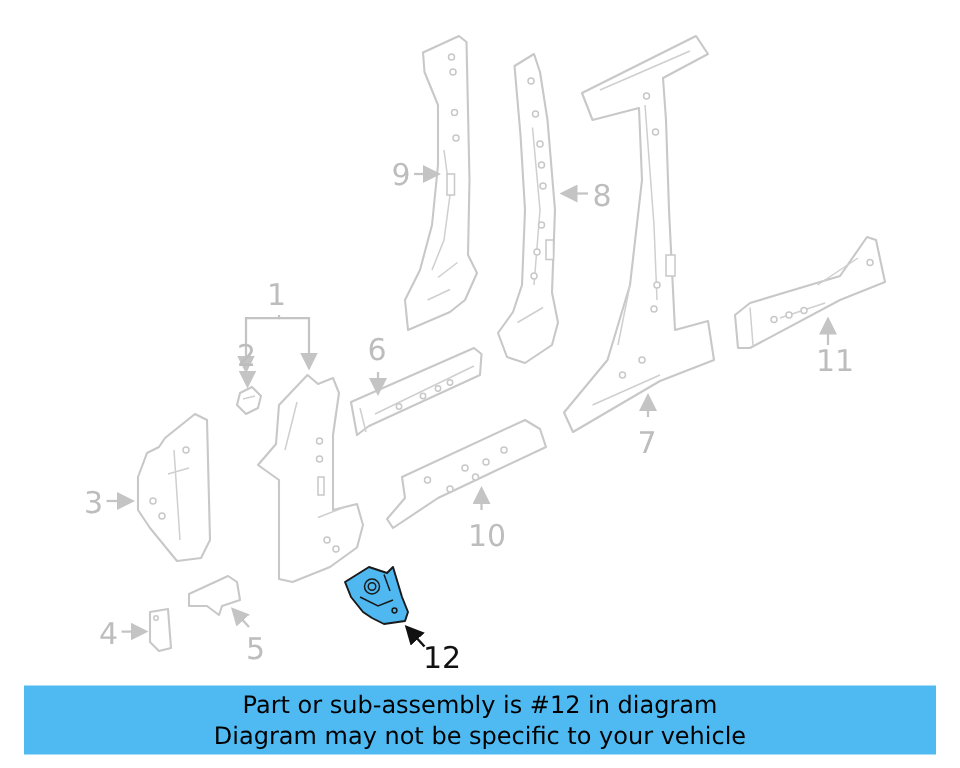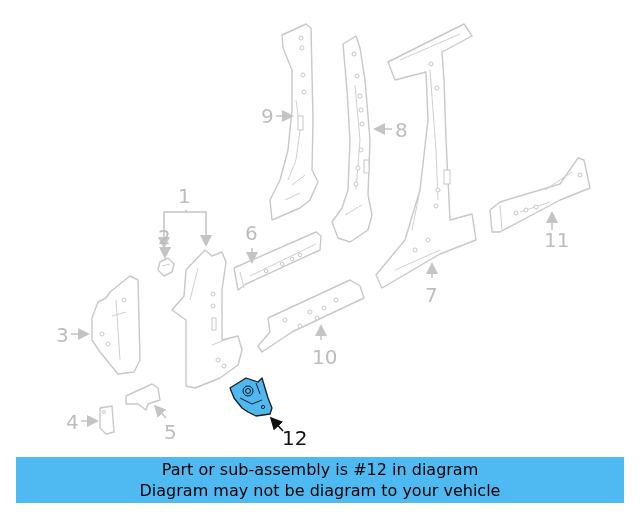--- a/index.html
+++ b/index.html
@@ -186,14 +186,14 @@
     <circle class="hl-detail" cx="263" cy="407" r="1.6"></circle>
   </g>
   <g>
     <line class="hl-leader" x1="283" y1="431" x2="272" y2="419" marker-end="url(#ahk)"></line>
     <text class="hl-callout" x="282" y="445">12</text>
   </g>
 </svg>
 
 <div id="banner">
   <div>Part or sub-assembly is #12 in diagram</div>
-  <div>Diagram may not be diagram to your vehicle</div>
+  <div>Diagram may not be specific to your vehicle</div>
 </div>
 
 </body></html>

